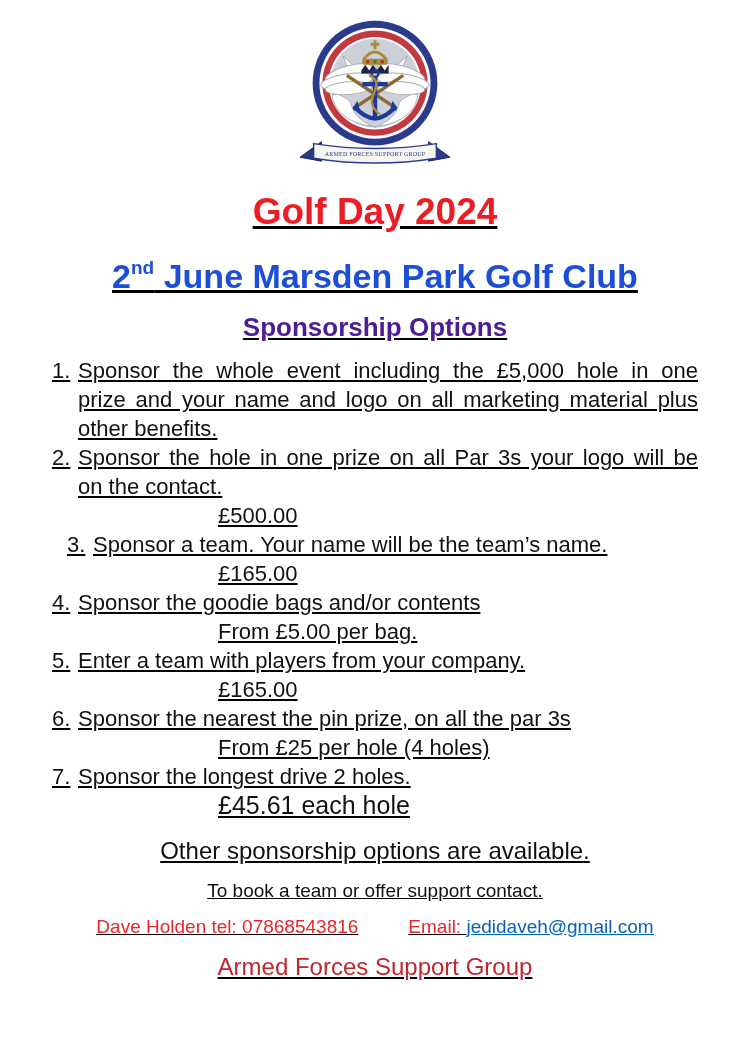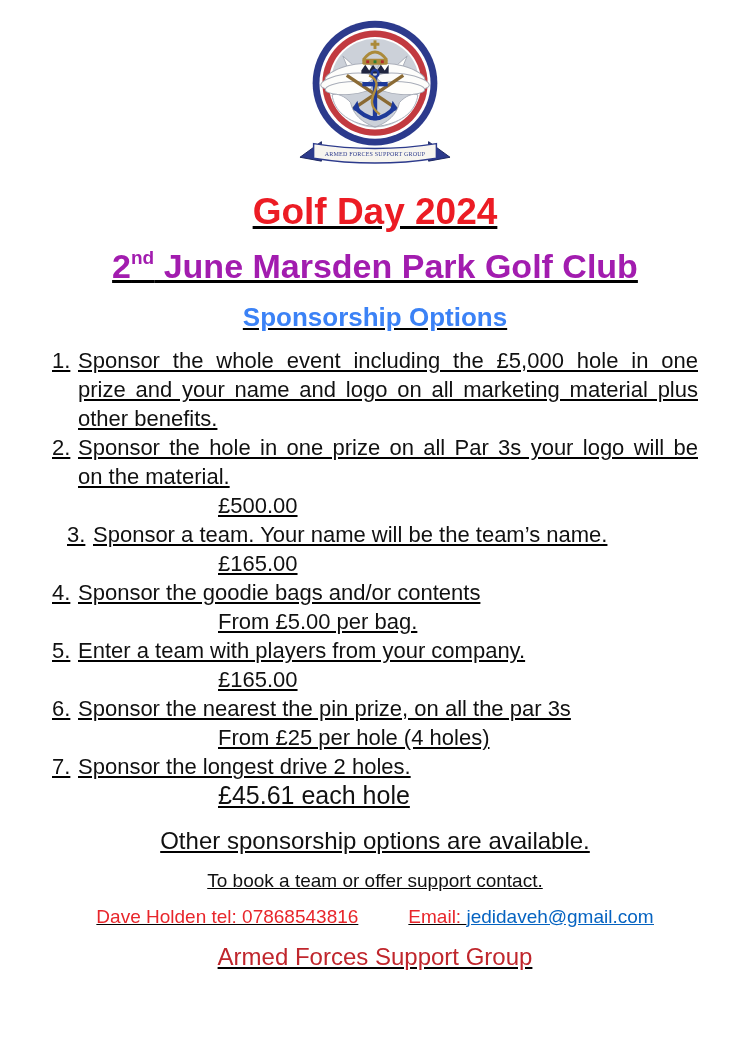--- a/index.html
+++ b/index.html
@@ -9,23 +9,23 @@
     font-family:"Liberation Sans", sans-serif;
     color:#000;
     overflow:hidden;
   }
   .page { position:relative; width:750px; height:1055px; padding:15px 52px 0 52px; background:#fff;text-decoration:underline; }
 
   .logo-wrap { display:flex; justify-content:center; }
   .crest { width:166px; height:152px; display:block; }
 
   .title { margin-top:24px; text-align:center; font-size:37px; font-weight:bold; }
-  .subtitle { margin-top:14px; text-align:center; font-size:34px; font-weight:bold; color:#a21caf; }
+  .subtitle { margin-top:24px; text-align:center; font-size:34px; font-weight:bold; color:#1d4ed8; }
   .subtitle .sup { font-size:19px; vertical-align:14px; }
-  .section-heading { margin-top:16px; text-align:center; font-size:26px; font-weight:bold; color:#3b82f6; }
+  .section-heading { margin-top:16px; text-align:center; font-size:26px; font-weight:bold; color:#4c1d95; }
 
   .options { margin-top:13px; font-size:22px; line-height:29px; color:#111; }
   .oline.first { display:flex; }
   .oline.first.indent { padding-left:15px; }
   .onum { flex:none; width:26px; }
   .otext { flex:1; }
   .jfull { text-align:justify; text-align-last:justify; }
   .oline.cont { padding-left:26px; }
   .oprice { padding-left:166px; }
   .oprice.large { font-size:25px; }
@@ -122,21 +122,21 @@
       </div>
       <div class="oline cont jfull">prize and your name and logo on all marketing material plus</div>
       <div class="oline cont">other benefits.</div>
     </div>
 
     <div class="option">
       <div class="oline first">
         <span class="onum">2.</span>
         <span class="otext jfull">Sponsor the hole in one prize on all Par 3s your logo will be</span>
       </div>
-      <div class="oline cont">on the material.</div>
+      <div class="oline cont">on the contact.</div>
       <div class="oprice">£500.00</div>
     </div>
 
     <div class="option">
       <div class="oline first indent">
         <span class="onum">3.</span>
         <span class="otext">Sponsor a team. Your name will be the team’s name.</span>
       </div>
       <div class="oprice">£165.00</div>
     </div>

